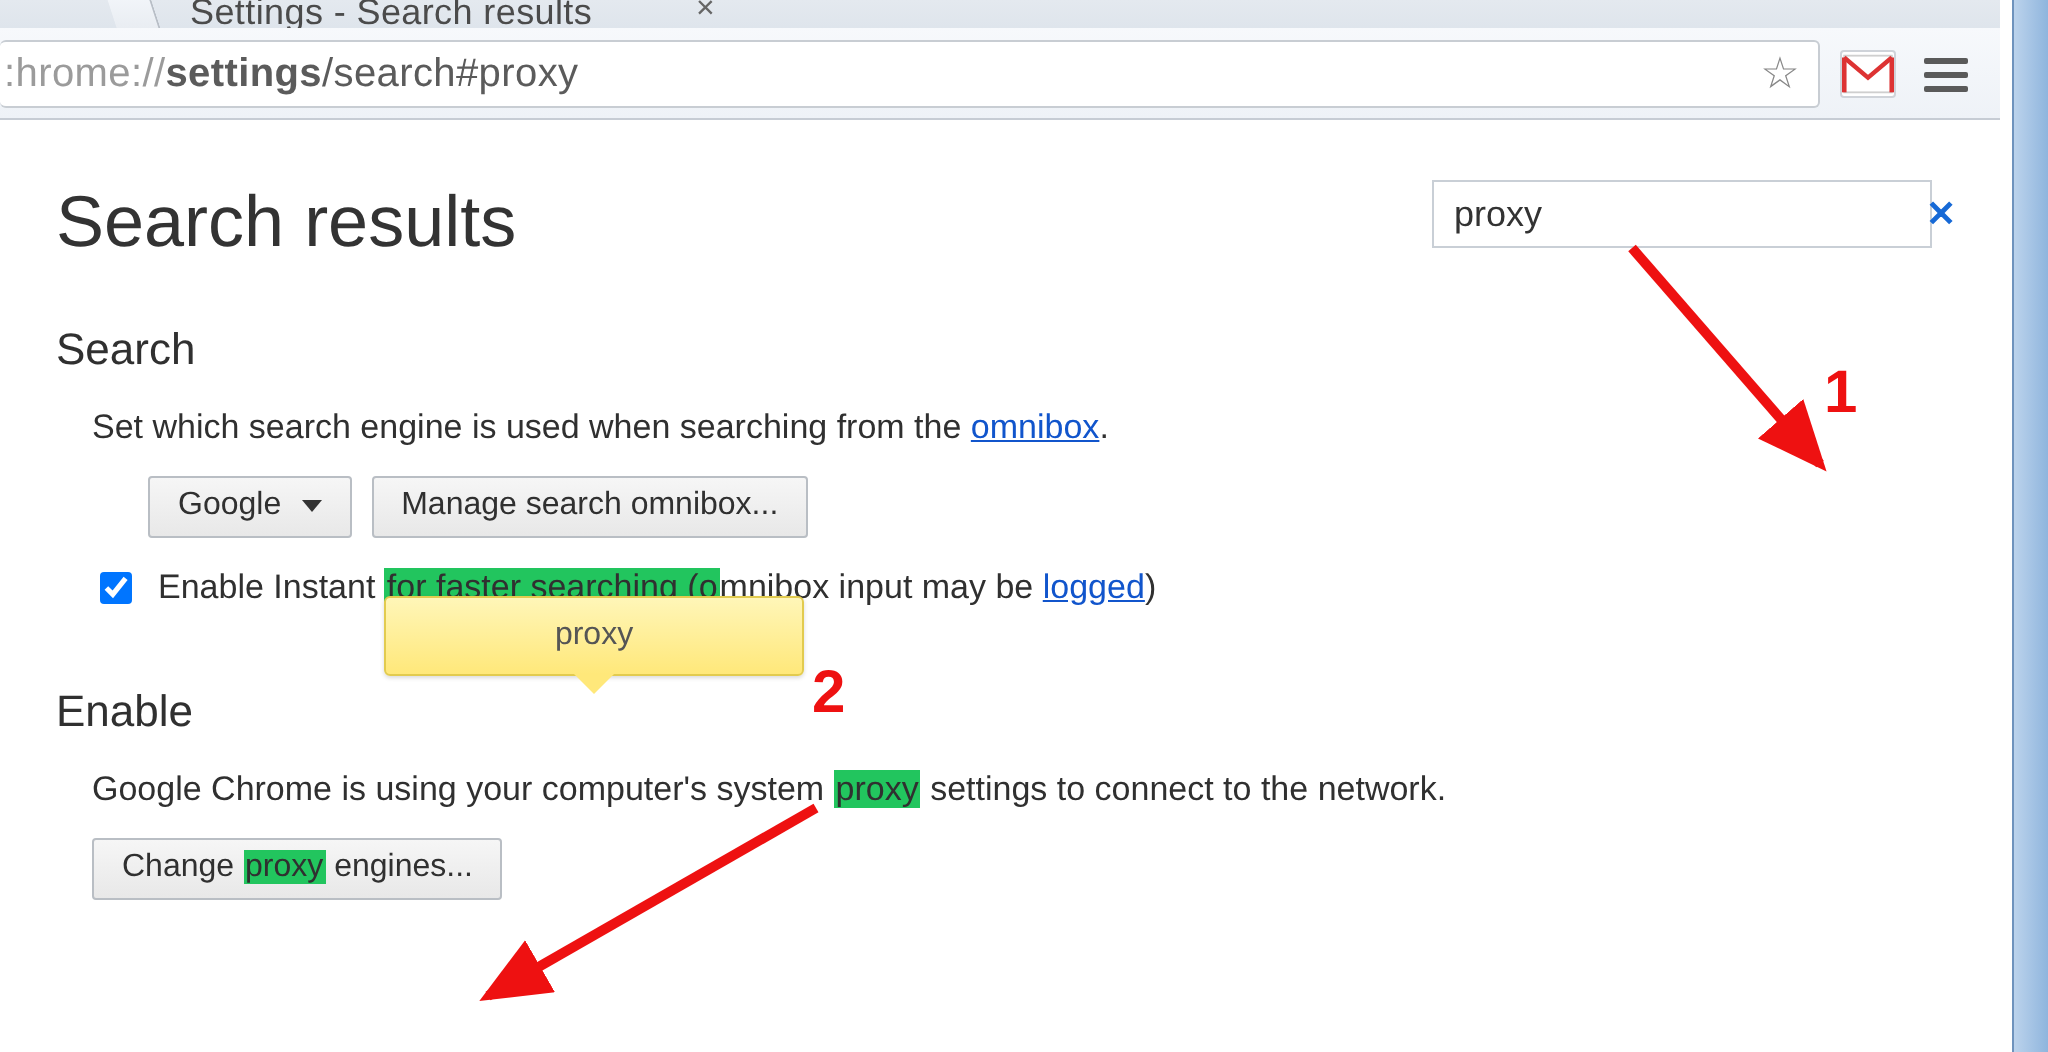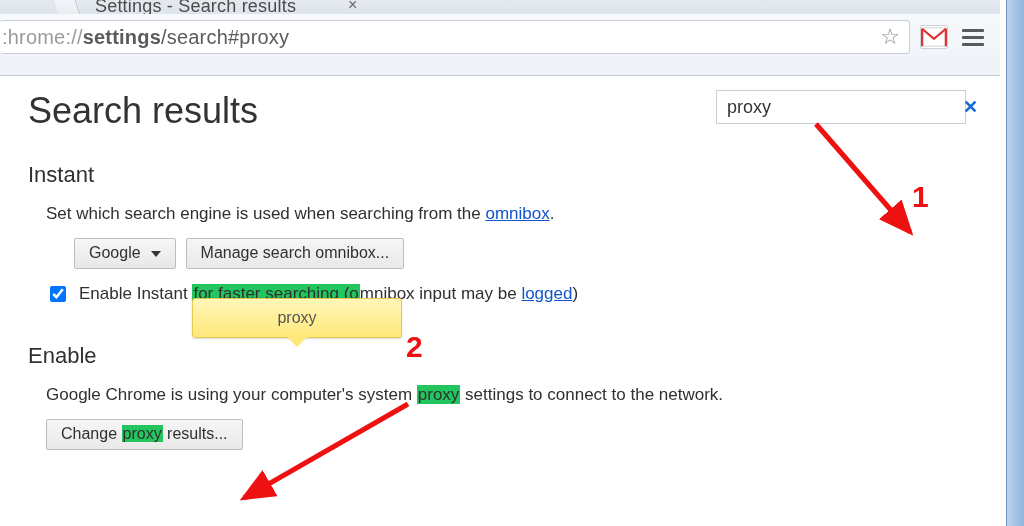--- a/index.html
+++ b/index.html
@@ -34,21 +34,21 @@
     transform: skewX(18deg);
     background: linear-gradient(to bottom,#f4f7fb,#e9edf2);
   }
   .tabstrip .tab-close {
     position: absolute; left: 348px; top: -4px;
     color:#666; font-size:16px;
   }
   
   .toolbar {
     position: absolute;
-    left: 0; top: 14px; width: 1000px; height: 62px;
+    left: 0; top: 14px; width: 1000px; height: 46px;
     background: linear-gradient(to bottom, #f7f9fc, #eef2f7);
     border-bottom: 1px solid #c6ccd4;
   }
   .omnibox-wrap {
     position: absolute;
     left: 0; top: 6px; width: 910px; height: 34px;
     background: #fff;
     border-top: 1px solid #c8cdd3;
     border-bottom: 1px solid #c8cdd3;
     border-right: 1px solid #c8cdd3;
@@ -214,21 +214,21 @@
 
 <div class="content">
   <h1 class="page-title">Search results</h1>
 
   <div class="search-box">
     <input type="text" value="proxy" style="">
     <span class="clear">✕</span>
   </div>
 
   <div class="section">
-    <h2 class="section-title">Instant</h2>
+    <h2 class="section-title">Search</h2>
     <div class="indent">
       <p class="desc">
         <span>Set which search engine is used when searching from the </span><a class="linkish">omnibox</a><span>.</span>
       </p>
       <div class="btnrow">
         <button class="ui-btn dropdown">Google</button>
         <button class="ui-btn">Manage search omnibox...</button>
       </div>
       <label class="checkbox-row">
         <input type="checkbox" checked="" style="">
@@ -239,21 +239,21 @@
     </div>
   </div>
 
   <div class="section" style="margin-top:10px;">
     <h2 class="section-title">Enable</h2>
     <div class="indent">
       <p class="desc">
         <span>Google Chrome is using your computer's system </span><span class="yellow-hl">proxy</span><span> settings to connect to the network.</span>
       </p>
       <button class="ui-btn">
-        <span>Change </span><span class="yellow-hl">proxy</span><span> results...</span>
+        <span>Change </span><span class="yellow-hl">proxy</span><span> engines...</span>
       </button>
     </div>
   </div>
 
   <div class="tooltip">proxy</div>
 </div>
 
 <svg class="arrow" style="left:798px; top:112px; width:140px; height:140px;">
   <defs>
       <marker id="ah1" markerWidth="10" markerHeight="10" refX="6" refY="3" orient="auto">

